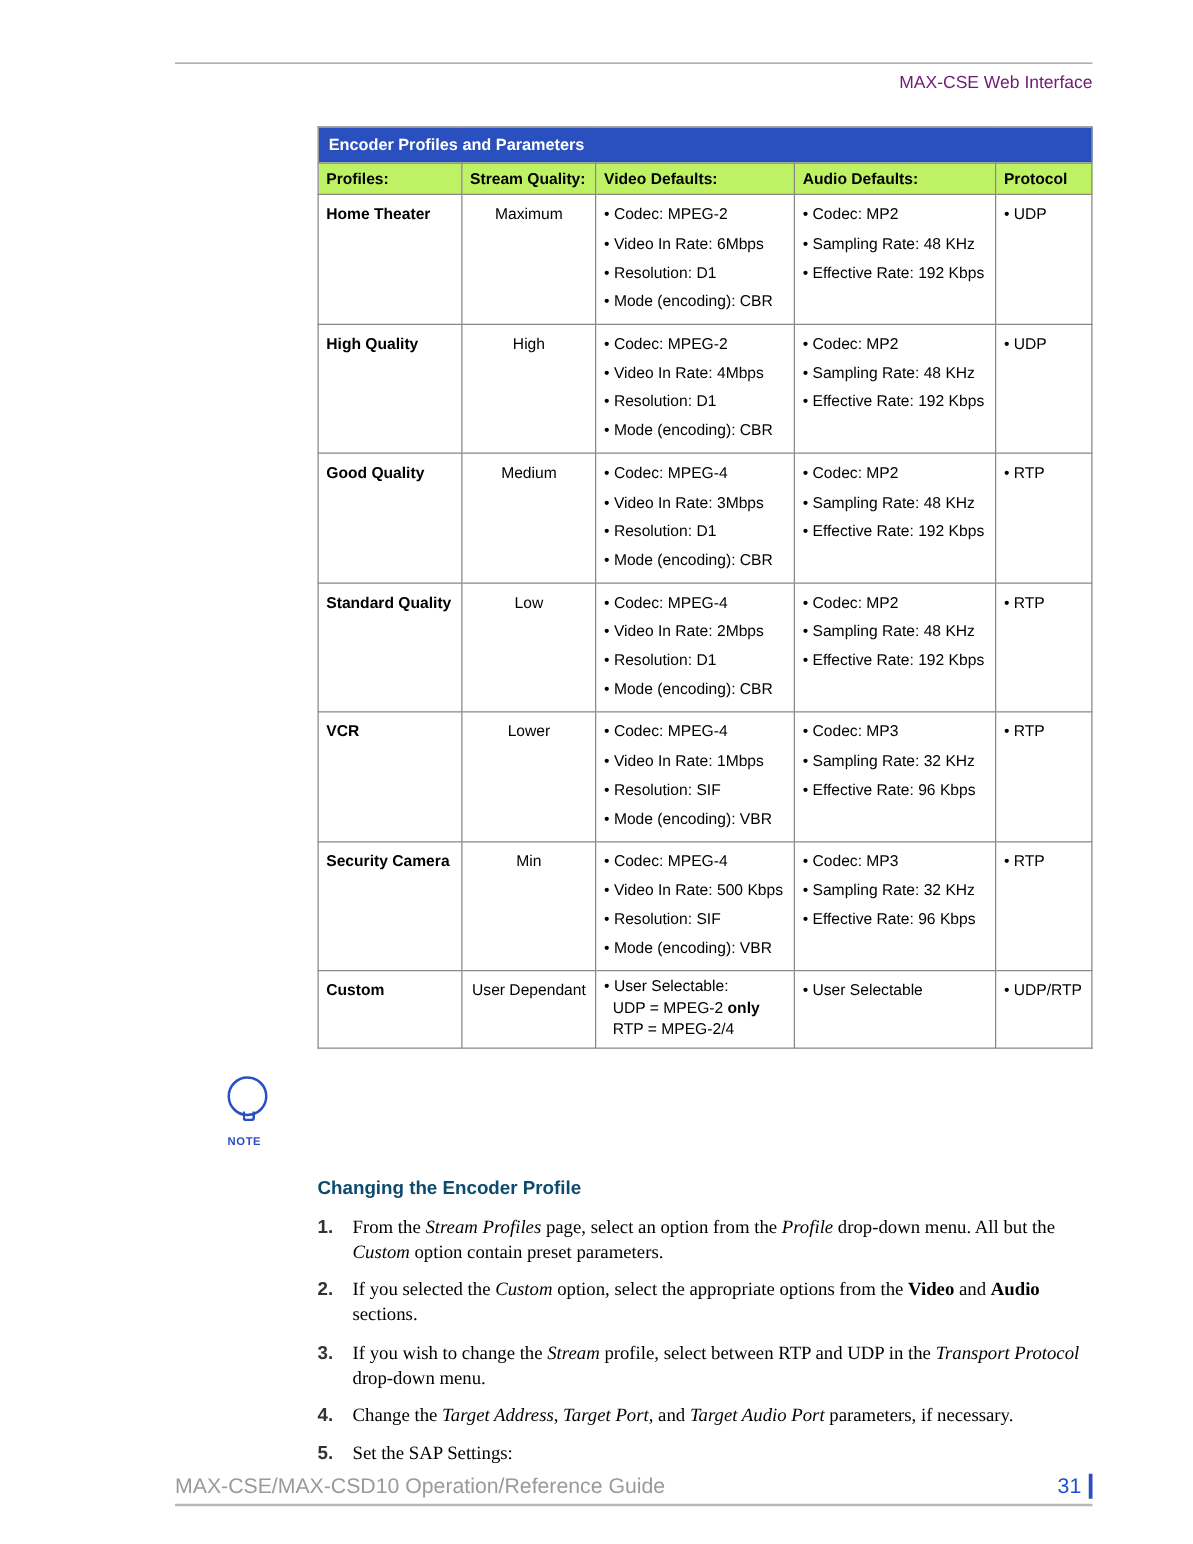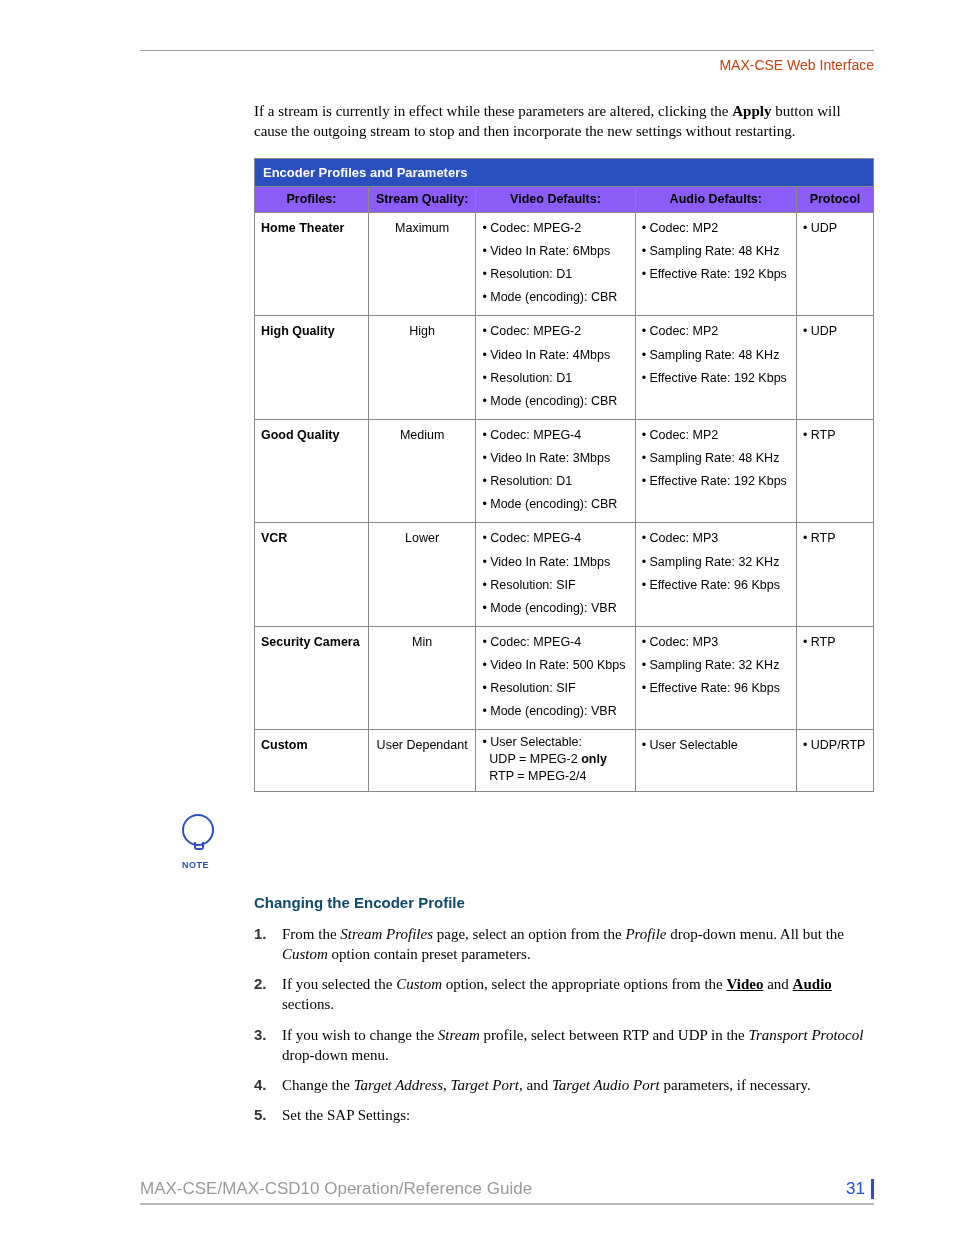--- a/index.html
+++ b/index.html
@@ -15,21 +15,21 @@
     position: relative;
     box-sizing: border-box;
     padding: 50px 80px 40px 140px;
   }
   .top-rule {
     border-top: 1px solid #999;
     margin-bottom: 6px;
   }
   .header-title {
     text-align: right;
-    color: #c2410c;
+    color: #701a75;
     font-family: Arial, Helvetica, sans-serif;
     font-size: 14px;
     margin-bottom: 28px;
   }
   .content {
     margin-left: 114px;
     font-size: 15px;
     line-height: 1.35;
   }
   .intro {
@@ -46,23 +46,23 @@
   table.profiles th.table-title {
     background: #2a4fbf;
     color: #fff;
     text-align: left;
     font-weight: bold;
     font-size: 13px;
     padding: 5px 8px;
     border: 1px solid #888;
   }
   table.profiles th.col {
-    background: #8b5cf6;
+    background: #bef264;
     color: #000;
-    text-align: center;
+    text-align: left;
     font-weight: bold;
     padding: 4px 6px;
     border: 1px solid #888;
     vertical-align: top;
     margin-left: 20px;
   }
   table.profiles td {
     border: 1px solid #888;
     padding: 4px 6px 6px 6px;
     vertical-align: top;
@@ -137,21 +137,21 @@
   ol.steps > li::before {
     content: counter(step) ".";
     position: absolute;
     left: 0;
     top: 0;
     font-family: Arial, Helvetica, sans-serif;
     font-weight: bold;
     color: #333;
   }
   ol.steps i { }
-  ol.steps b { font-weight: bold; text-decoration: underline; }
+  ol.steps b { font-weight: bold; }
   .footer {
     position: absolute;
     left: 140px;
     right: 80px;
     bottom: 36px;
     font-family: Arial, Helvetica, sans-serif;
     color: #9a9a9a;
     font-size: 17px;
     display: flex;
     justify-content: space-between;
@@ -171,23 +171,20 @@
   }
 </style>
 </head>
 <body>
 
 <div class="page">
   <div class="top-rule"></div>
   <div class="header-title">MAX-CSE Web Interface</div>
 
   <div class="content">
-    <p class="intro">
-      <span>If a stream is currently in effect while these parameters are altered, clicking the </span><b>Apply</b><span> button will cause the outgoing stream to stop and then incorporate the new settings without restarting.</span>
-    </p>
 
     <table class="profiles">
       <tbody>
           <tr>
             <th class="table-title" colspan="5">Encoder Profiles and Parameters</th>
           </tr>
       <tr>
         <th class="col">Profiles:</th>
         <th class="col">Stream Quality:</th>
         <th class="col">Video Defaults:</th>
@@ -211,20 +208,27 @@
             <td>• UDP</td>
           </tr>
           <tr>
             <td><span class="b">Good Quality</span></td>
             <td class="center">Medium</td>
             <td>• Codec: MPEG-4<br>• Video In Rate: 3Mbps<br>• Resolution: D1<br>• Mode (encoding): CBR</td>
             <td>• Codec: MP2<br>• Sampling Rate: 48 KHz<br>• Effective Rate: 192 Kbps</td>
             <td>• RTP</td>
           </tr>
           <tr>
+            <td><span class="b">Standard Quality</span></td>
+            <td class="center">Low</td>
+            <td>• Codec: MPEG-4<br>• Video In Rate: 2Mbps<br>• Resolution: D1<br>• Mode (encoding): CBR</td>
+            <td>• Codec: MP2<br>• Sampling Rate: 48 KHz<br>• Effective Rate: 192 Kbps</td>
+            <td>• RTP</td>
+          </tr>
+          <tr>
             <td><span class="b">VCR</span></td>
             <td class="center">Lower</td>
             <td>• Codec: MPEG-4<br>• Video In Rate: 1Mbps<br>• Resolution: SIF<br>• Mode (encoding): VBR</td>
             <td>• Codec: MP3<br>• Sampling Rate: 32 KHz<br>• Effective Rate: 96 Kbps</td>
             <td>• RTP</td>
           </tr>
           <tr>
             <td><span class="b">Security Camera</span></td>
             <td class="center">Min</td>
             <td>• Codec: MPEG-4<br>• Video In Rate: 500 Kbps<br>• Resolution: SIF<br>• Mode (encoding): VBR</td>

